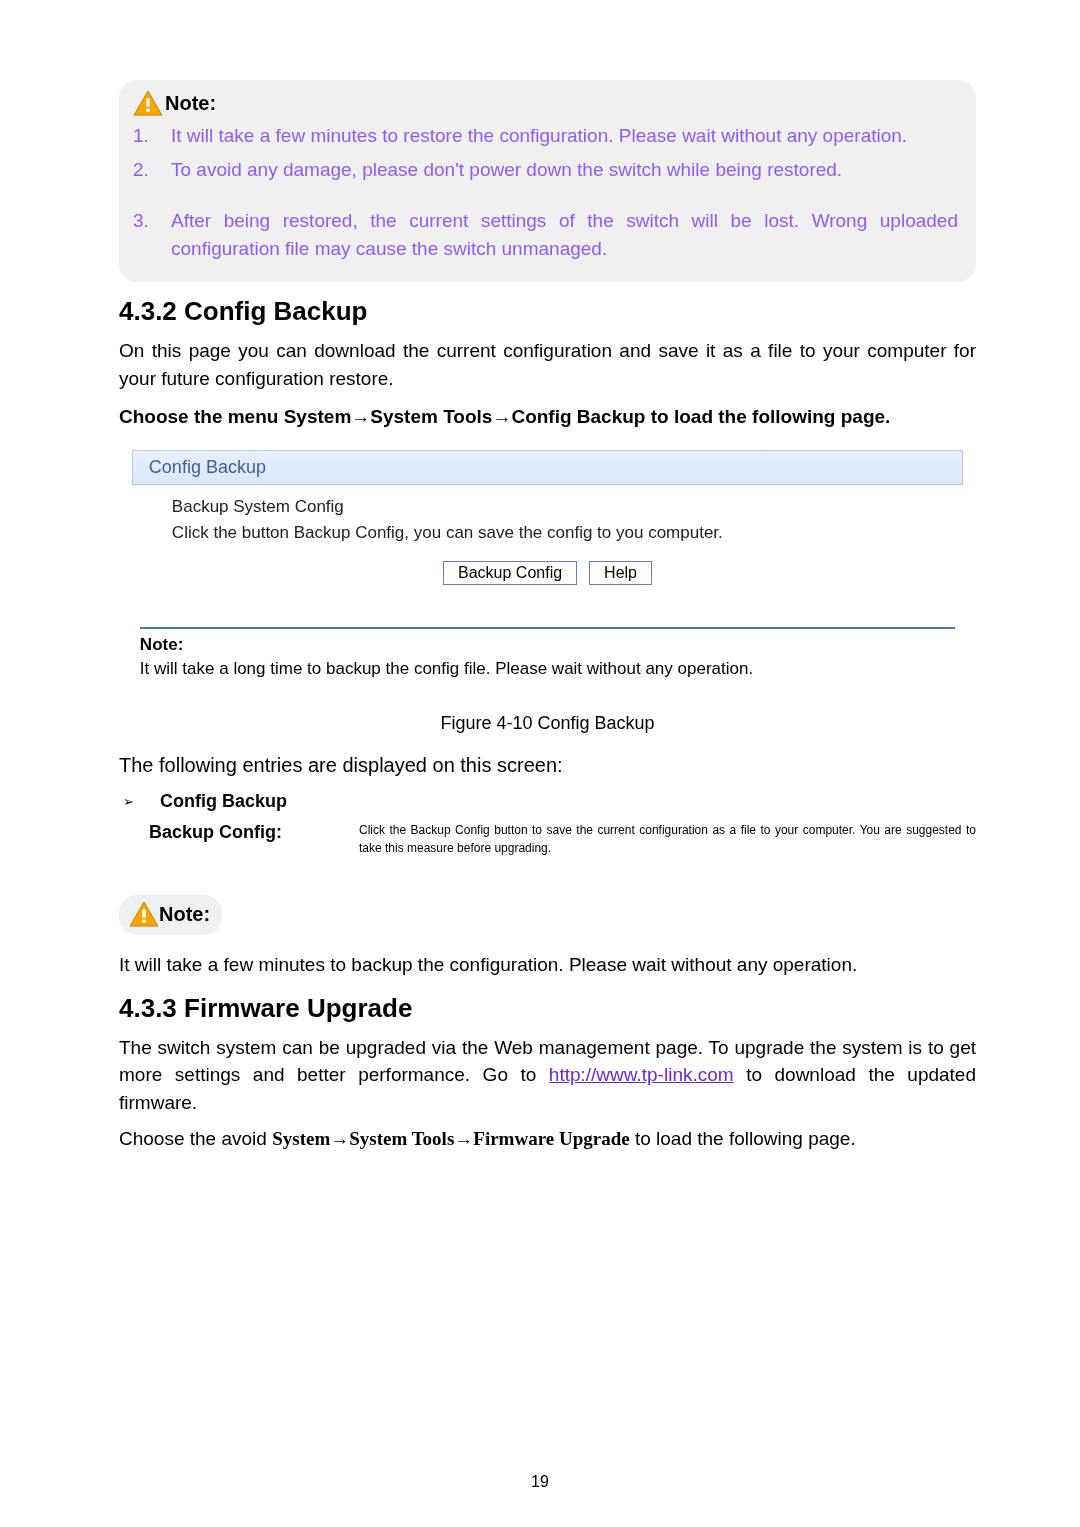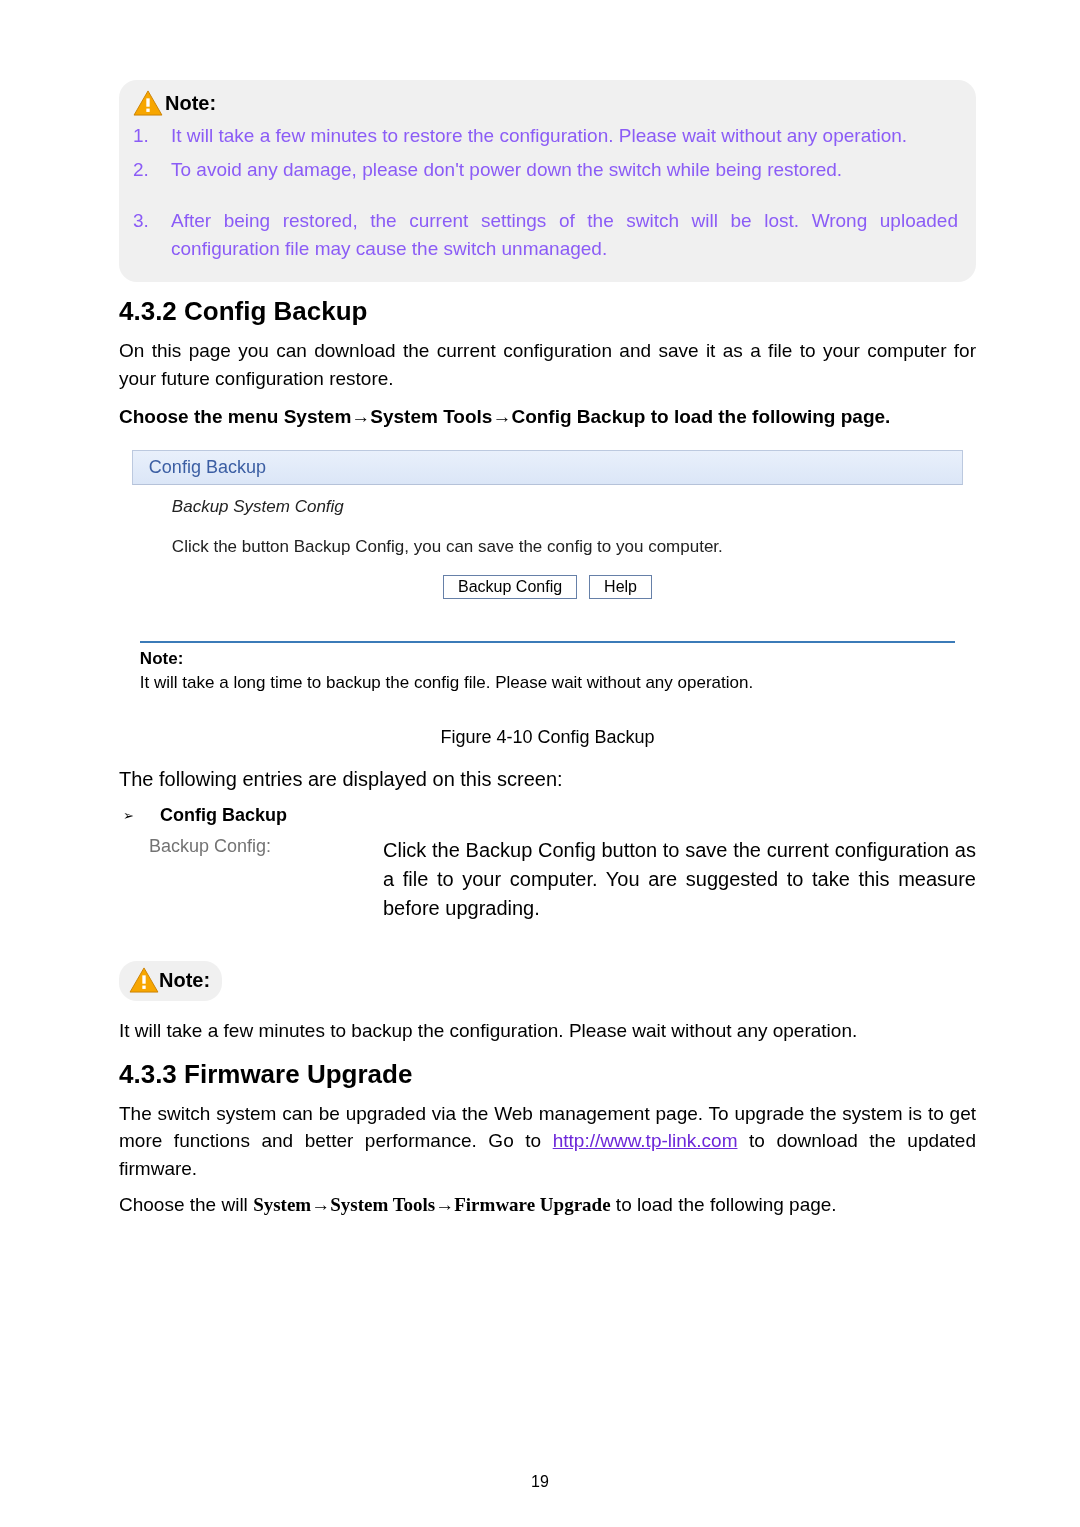--- a/index.html
+++ b/index.html
@@ -98,22 +98,21 @@
     color: #3b5ea3;
     font-size: 18px;
     padding: 6px 16px;
   }
   .ui-panel-body {
     padding: 12px 40px 16px 40px;
     font-size: 17px;
     color: #222;
   }
   .ui-subtitle {
-    margin-bottom: 20px;
-    font-style: italic;
+    margin-bottom: 6px;
   }
   .ui-sub-desc {
     margin-bottom: 18px;
   }
   .ui-button-row {
     display: flex;
     justify-content: center;
     gap: 12px;
   }
   .ui-button {
@@ -164,30 +163,29 @@
     font-size: 18px;
     margin-left: 12px;
   }
 
   .def-row {
     display: flex;
     gap: 30px;
     margin: 2px 0 14px 30px;
   }
   .def-term {
-    color: #737373;
-    font-weight: normal;
+    color: #000000;
+    font-weight: bold;
     font-size: 18px;
     flex: 0 0 180px;
   }
   .def-desc {
-    font-size: 20px;
+    font-size: 12px;
     text-align: justify;
     line-height: 1.45;
-    margin-left: 24px;
   }
 
   .note-box2 {
     background: #f0f0f0;
     border-radius: 18px;
     padding: 6px 12px 8px 10px;
     margin: 24px 0 10px 0;
     display: inline-flex;
     align-items: center;
   }
@@ -278,20 +276,20 @@
         <rect x="14.2" y="20" width="3.6" height="3.6" fill="#fff"></rect>
       </svg>
     </span>
     <span class="note-label">Note:</span>
   </div>
   <p class="body-p" style="margin-top:6px;">It will take a few minutes to backup the configuration. Please wait without any operation.</p>
 
   
   <div class="h3">4.3.3 Firmware Upgrade</div>
   <p class="body-p">
-    <span>The switch system can be upgraded via the Web management page. To upgrade the system is to get more functions and better performance. Go to </span><a class="link" href="#">http://www.tp-link.com</a><span> to download the updated firmware.</span>
+    <span>The switch system can be upgraded via the Web management page. To upgrade the system is to get more settings and better performance. Go to </span><a class="link" href="#">http://www.tp-link.com</a><span> to download the updated firmware.</span>
   </p>
   <p class="choose-p">
-    <span>Choose the will </span><span class="bold">System→System Tools→Firmware Upgrade</span><span> to load the following page.</span>
+    <span>Choose the avoid </span><span class="bold">System→System Tools→Firmware Upgrade</span><span> to load the following page.</span>
   </p>
 
   <div class="page-number">19</div>
 </div>
 
 </body></html>

